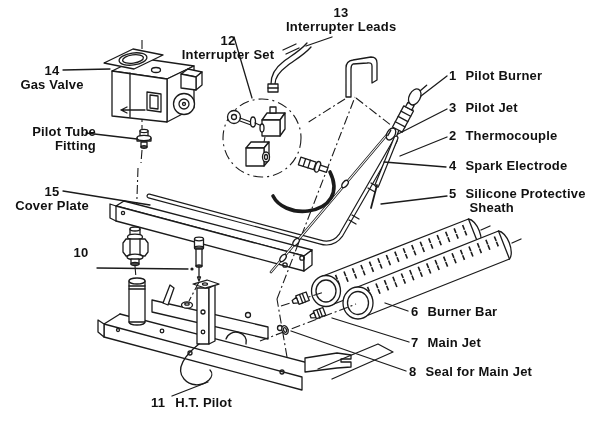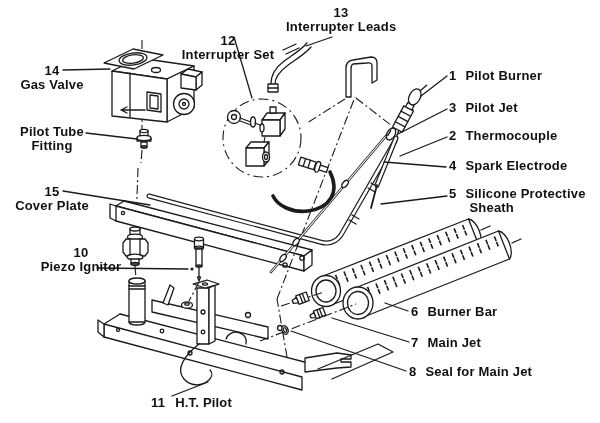--- a/index.html
+++ b/index.html
@@ -296,33 +296,32 @@
 <div class="lbl" style="left:286px;top:6px;width:110px;">
   <div>13</div>
   <div>Interrupter Leads</div>
 </div>
 
 <div class="lbl" style="left:10px;top:64px;width:84px;">
   <div>14</div>
   <div>Gas Valve</div>
 </div>
 
-<div class="lbl" style="left:8px;top:125px;width:88px;">
+<div class="lbl" style="left:8px;top:125px;width:88px;text-align:right;">
   <div>Pilot Tube</div>
   <div>Fitting</div>
 </div>
 
 <div class="lbl" style="left:10px;top:185px;width:84px;">
   <div>15</div>
   <div>Cover Plate</div>
 </div>
 
 <div class="lbl" style="left:8px;top:246px;width:92px;margin-left:27px;">
   <div>10</div>
-  <div>Piezo Ignitor</div>
 </div>
 
 <div class="row" style="left:449px;top:69px;">
   <span class="num">1</span>
   <span>Pilot Burner</span>
 </div>
 
 <div class="row" style="left:449px;top:101px;">
   <span class="num">3</span>
   <span>Pilot Jet</span>

